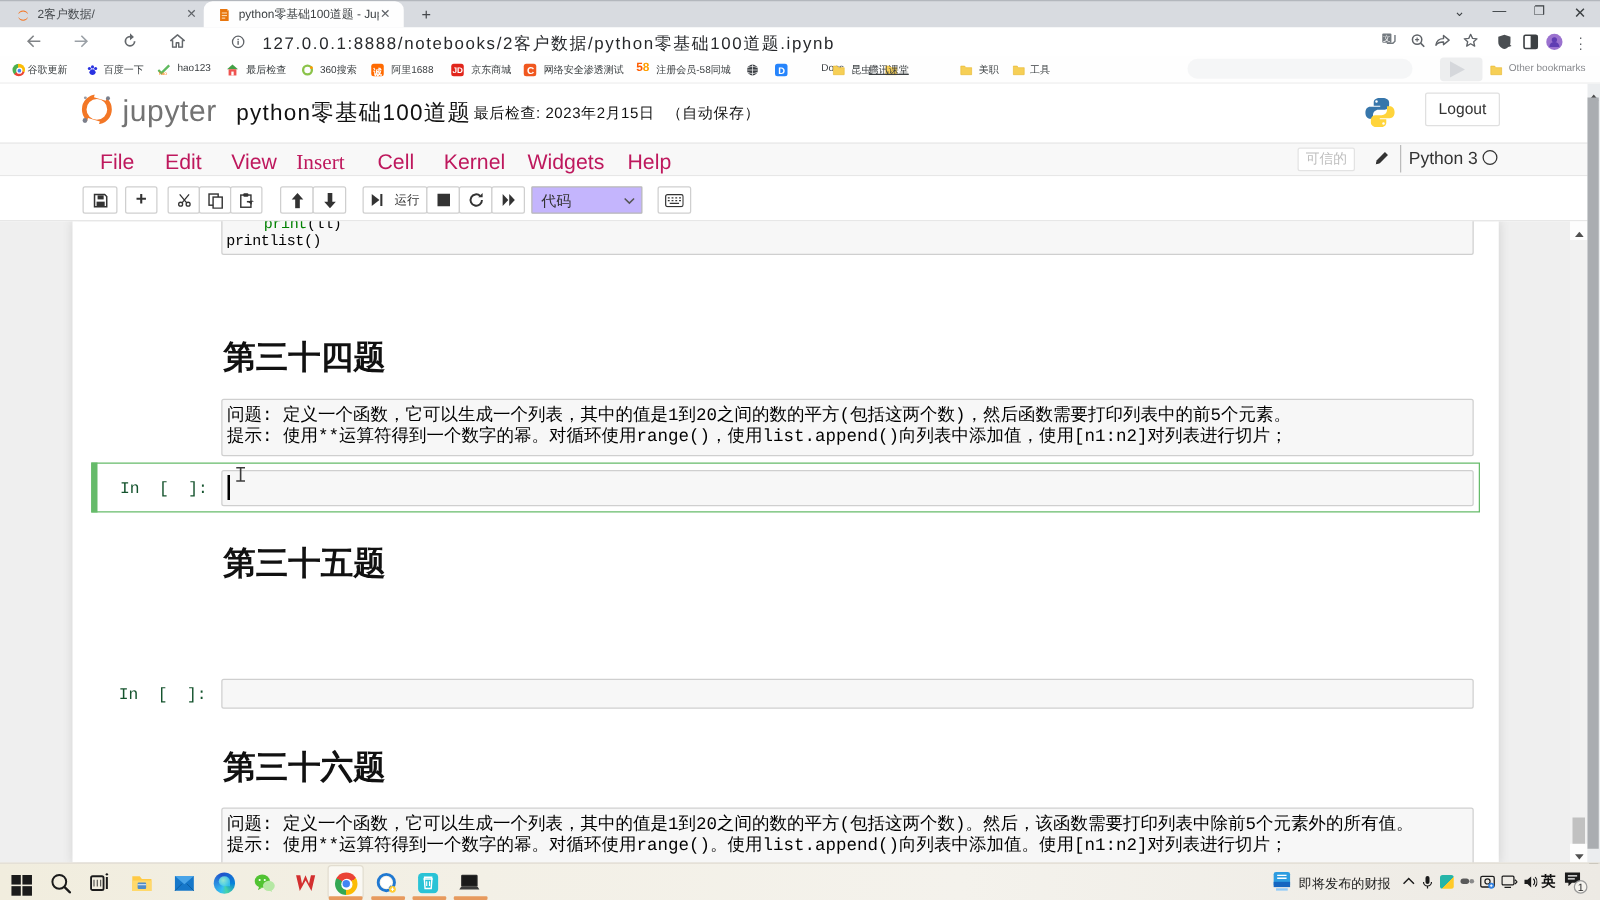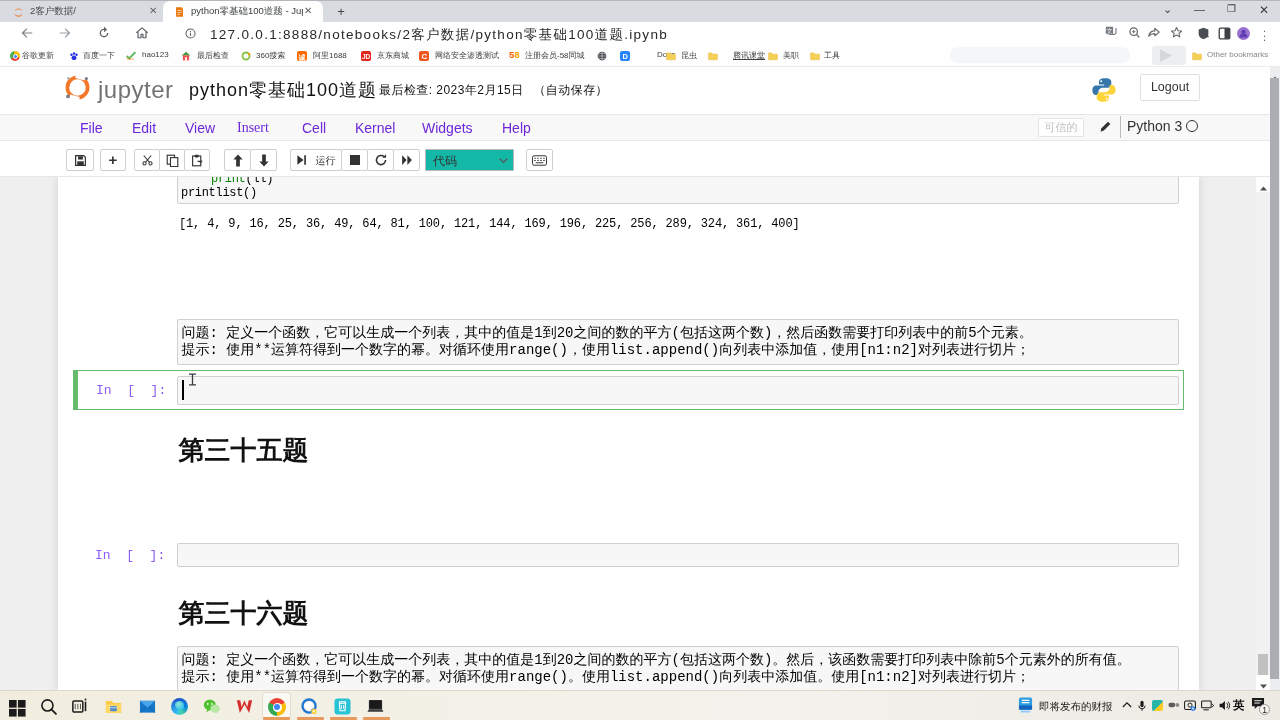--- a/index.html
+++ b/index.html
@@ -24,33 +24,33 @@
 .bk { top:50px; font-size:8px; color:#3c4043; white-space:nowrap; }
 .bkic { top:51px; width:10px; height:10px; border-radius:2px; }
 
 #jheader { left:0; top:67px; width:1280px; height:47px; background:#fff; }
 #jlogotxt { left:98px; top:76px; font-size:24px; color:#737373; letter-spacing:0.5px; }
 #jtitle { left:189px; top:78px; font-size:18px; color:#111; letter-spacing:1px; }
 #jchk { left:379px; top:82px; font-size:12px; color:#111; letter-spacing:0.45px; }
 #logoutbtn { left:1140px; top:74px; width:60px; height:27px; border:1px solid #e0e0e0; border-radius:2px; background:#fff; font-size:12.5px; color:#333; text-align:center; line-height:25px; }
 
 #menubar { left:0; top:114px; width:1280px; height:27px; background:#f8f8f8; border-top:1px solid #e7e7e7; border-bottom:1px solid #e7e7e7; }
-.mitem { top:120px; font-size:14px; color:#6d28d9; }
+.mitem { top:120px; font-size:17px; color:#be185d; }
 #trusted { left:1038px; top:118px; width:46px; height:19px; border:1px solid #e3e3e3; border-radius:2px; color:#bdbdbd; font-size:11px; text-align:center; line-height:17px; background:#fff; }
 #kernelname { left:1127px; top:118px; font-size:14px; color:#333; }
 #kcircle { left:1186px; top:120px; width:12px; height:12px; border:1.5px solid #333; border-radius:50%; }
 
 #toolbar { left:0; top:141px; width:1280px; height:36px; background:#fff; border-bottom:1px solid #e7e7e7; }
 .tbtn { top:149px; height:22px; background:#fff; border:1px solid #cfcfcf; border-radius:2px; color:#333; text-align:center; }
 
 #site { left:0; top:177px; width:1280px; height:513px; background:#efefef; overflow:hidden; }
 #container { position:absolute; left:58px; top:0; width:1141px; height:513px; background:#fff; box-shadow:0 0 8px rgba(87,87,87,0.2); }
 .mono { font-family:"Liberation Mono", monospace; }
 .inputarea { position:absolute; left:118.5px; background:#f7f7f7; border:1px solid #cfcfcf; border-radius:2px; width:1002px; }
-.prompt { position:absolute; font-family:"Liberation Mono", monospace; font-size:13px; color:#8b5cf6; }
+.prompt { position:absolute; font-family:"Liberation Mono", monospace; font-size:13px; color:#14532d; }
 .mdpre { position:absolute; left:118.5px; width:1002px; background:#f7f7f7; border:1px solid #cfcfcf; border-radius:2px; font-family:"Liberation Mono", monospace; font-size:14px; letter-spacing:0; line-height:17.2px; color:#000; padding:5px 0 0 4px; }
 .h1c { position:absolute; left:120.5px; font-size:26px; font-weight:bold; color:#111; }
 .selcell { position:absolute; left:15px; width:1110.5px; border:1px solid #66bb6a; }
 .selbar { position:absolute; left:-1px; top:-1px; width:5px; background:#66bb6a; }
 
 #sitescroll { left:1256px; top:177px; width:14px; height:513px; background:#f1f1f1; }
 #winscroll { left:1270px; top:67px; width:10px; height:623px; background:#ebedef; }
 
 #taskbar { left:0; top:690px; width:1280px; height:30px; background:linear-gradient(90deg,#f1edde 0%,#f3f0e6 30%,#f4f2ec 60%,#edeae4 100%); border-top:1px solid #ddd8cc; }
 .tic { top:698px; width:17px; height:17px; }
@@ -181,21 +181,21 @@
 <div class="abs bkic" style="left:620px; background:#2684fc;"></div>
 <div class="abs" style="left:622.5px; top:51.5px; color:#fff; font-size:7.5px; font-weight:bold;">D</div>
 <div class="abs bk" style="left:636px;margin-left:21px;">Docs</div>
 <svg class="abs bkic" style="left:666px;" width="11" height="10" viewBox="0 0 16 14">
     <path d="M1 2h5l1.5 2H15v9H1z" fill="#f6cf56" stroke="#e8b931" stroke-width="0.8"></path>
   </svg>
 <div class="abs bk" style="left:681px;">昆虫</div>
 <svg class="abs bkic" style="left:708px;" width="11" height="10" viewBox="0 0 16 14">
     <path d="M1 2h5l1.5 2H15v9H1z" fill="#f6cf56" stroke="#e8b931" stroke-width="0.8"></path>
   </svg>
-<div class="abs bk" style="left:733px;text-decoration:underline;">腾讯课堂</div>
+<div class="abs bk" style="left:695px;text-decoration:underline;">腾讯课堂</div>
 <svg class="abs bkic" style="left:768px;" width="11" height="10" viewBox="0 0 16 14">
     <path d="M1 2h5l1.5 2H15v9H1z" fill="#f6cf56" stroke="#e8b931" stroke-width="0.8"></path>
   </svg>
 <div class="abs bk" style="left:783px;">美职</div>
 <svg class="abs bkic" style="left:810px;" width="11" height="10" viewBox="0 0 16 14">
     <path d="M1 2h5l1.5 2H15v9H1z" fill="#f6cf56" stroke="#e8b931" stroke-width="0.8"></path>
   </svg>
 <div class="abs bk" style="left:824px;">工具</div>
 <svg class="abs bkic" style="left:1192px;" width="11" height="10" viewBox="0 0 16 14">
     <path d="M1 2h5l1.5 2H15v9H1z" fill="#f6cf56" stroke="#e8b931" stroke-width="0.8"></path>
@@ -282,39 +282,39 @@
 <div class="abs tbtn" style="left:341px; width:27px;">
     <div style="width:10px; height:10px; background:#333; margin:5px auto 0;"></div>
   </div>
 <div class="abs tbtn" style="left:367px; width:27px;"><svg style="margin-top:3px;" width="14" height="14" viewBox="0 0 16 16">
       <path d="M13.2 8a5.2 5.2 0 1 1-1.6-3.7" fill="none" stroke="#333" stroke-width="1.8"></path>
       <path d="M13.8 1.5v4h-4z" fill="#333"></path>
     </svg></div>
 <div class="abs tbtn" style="left:393px; width:27px;"><svg style="margin-top:4px;" width="12" height="12" viewBox="0 0 16 16">
       <path d="M1.5 1.5l6 6.5-6 6.5zM8.5 1.5l6 6.5-6 6.5z" fill="#333"></path>
     </svg></div>
-<div class="abs" style="left:425px; top:149px; width:89px; height:22px; background:#14b8a6; border:1px solid #b8b8b8; border-radius:1px;">
+<div class="abs" style="left:425px; top:149px; width:89px; height:22px; background:#c4b5fd; border:1px solid #b8b8b8; border-radius:1px;">
   <span style="position:absolute; left:7px; top:3px; font-size:12px; color:#333;">代码</span>
   <svg style="position:absolute; right:5px; top:7px;" width="9" height="8" viewBox="0 0 12 8">
       <path d="M1 1l5 5 5-5" fill="none" stroke="#555" stroke-width="1.6"></path>
     </svg>
 </div>
 <div class="abs tbtn" style="left:526px; width:27px;"><svg style="margin-top:5px;" width="15" height="11" viewBox="0 0 20 14">
       <rect x="0.7" y="0.7" width="18.6" height="12.6" rx="2" fill="none" stroke="#333" stroke-width="1.3"></rect>
       <path d="M3 4h2M7 4h2M11 4h2M15 4h2M3 7h2M7 7h2M11 7h2M15 7h2M5 10h10" stroke="#333" stroke-width="1.3"></path>
     </svg></div>
 
 <div class="abs" id="site">
   <div id="container">
 
     <div class="inputarea" style="top:-16px; height:43px;"></div>
     <div class="mono" style="position:absolute; left:153px; top:-5px; font-size:12px; letter-spacing:-0.3px;"><span style="color:#008000;">print</span>(ll)</div>
     <div class="mono" style="position:absolute; left:123px; top:9px; font-size:12px; letter-spacing:-0.3px;">printlist()</div>
-    <div class="mono" style="position:absolute; left:121px; top:40px; font-size:12px; letter-spacing:-0.15px;">[1, 4, 9, 16, 25, 36, 49, 64, 81, 100, 121, 144, 169, 196, 225, 256, 289, 324, 361, 400]</div>
-
+
+    <div class="h1c" style="top:91px;">第三十四题</div>
 
     <div class="mdpre" style="top:142px; height:46px;">问题: 定义一个函数，它可以生成一个列表，其中的值是1到20之间的数的平方(包括这两个数)，然后函数需要打印列表中的前5个元素。<br>提示: 使用**运算符得到一个数字的幂。对循环使用range()，使用list.append()向列表中添加值，使用[n1:n2]对列表进行切片；</div>
 
     <div class="selcell" style="top:193px; height:40px;">
       <div class="selbar" style="height:40px;"></div>
       <div class="prompt" style="left:22px; top:12px;">In&nbsp;&nbsp;[&nbsp;&nbsp;]:</div>
       <div class="inputarea" style="left:103px; top:5px; height:29px;"></div>
       <div style="position:absolute; left:108px; top:9px; width:1.5px; height:20px; background:#000;"></div>
       <svg style="position:absolute; left:114px; top:2px;" width="9" height="13" viewBox="0 0 9 13">
           <path d="M1 1.2h7M1 11.8h7M4.5 1.2v10.6" fill="none" stroke="#3c3c3c" stroke-width="1.3"></path>

